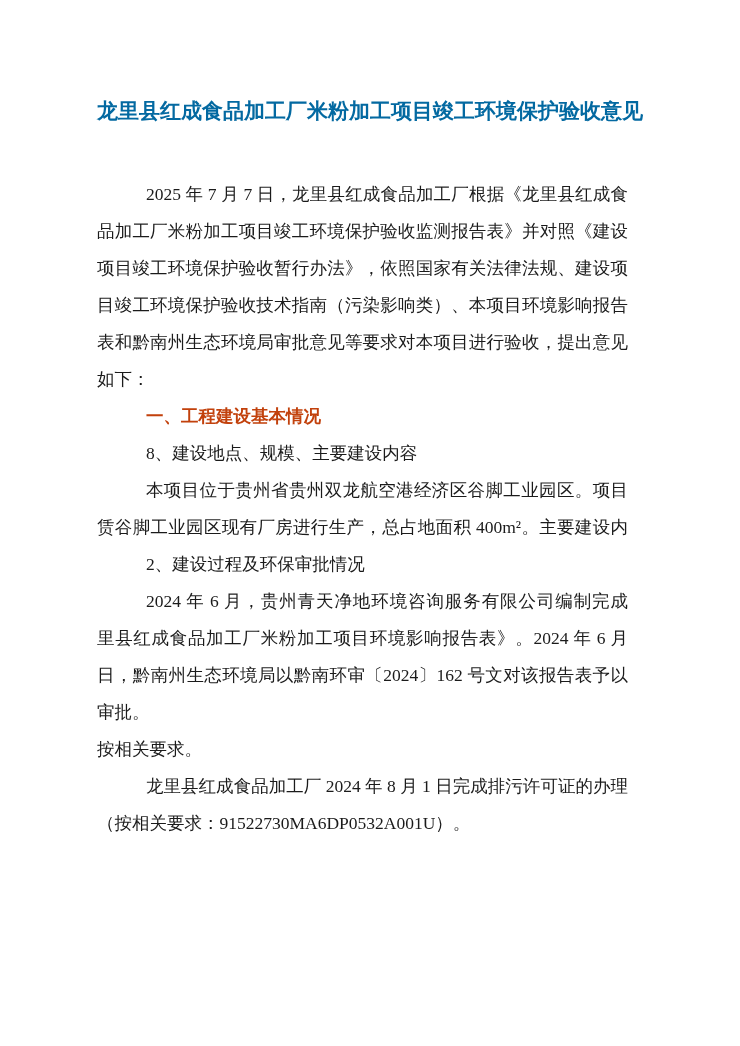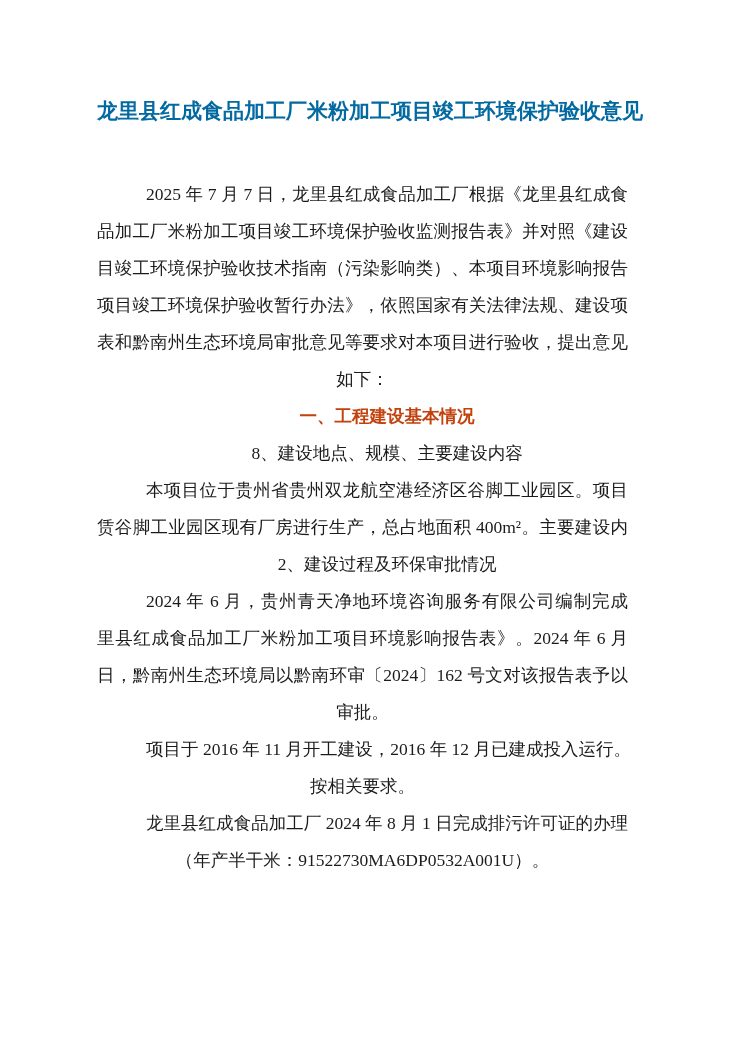--- a/index.html
+++ b/index.html
@@ -34,21 +34,21 @@
     top: 176px;
     left: 97px;
     width: 531px;
   }
   .line {
     height: 37px;
     line-height: 37px;
     font-size: 17.5px;
     overflow: hidden;
     white-space: nowrap;
-    text-align: center;
+    text-align: left;
     color: #1b1b1b;
   }
   .line.fill {
     white-space: normal;
     text-align: justify;
     text-align-last: justify;
     -moz-text-align-last: justify;
   }
   .line.indent {
     padding-left: 49px;
@@ -59,31 +59,30 @@
   }
 </style>
 </head>
 <body>
 
 <div class="page">
   <h1 class="doc-title">龙里县红成食品加工厂米粉加工项目竣工环境保护验收意见</h1>
   <div class="doc-body">
       <div class="line indent fill">2025 年 7 月 7 日，龙里县红成食品加工厂根据《龙里县红成食</div>
       <div class="line fill">品加工厂米粉加工项目竣工环境保护验收监测报告表》并对照《建设</div>
+      <div class="line fill">项目竣工环境保护验收暂行办法》，依照国家有关法律法规、建设项</div>
       <div class="line fill">目竣工环境保护验收技术指南（污染影响类）、本项目环境影响报告</div>
-      <div class="line fill">项目竣工环境保护验收暂行办法》，依照国家有关法律法规、建设项</div>
       <div class="line fill">表和黔南州生态环境局审批意见等要求对本项目进行验收，提出意见</div>
       <div class="line">如下：</div>
       <div class="line indent bold">一、工程建设基本情况</div>
       <div class="line indent">8、建设地点、规模、主要建设内容</div>
       <div class="line indent fill">本项目位于贵州省贵州双龙航空港经济区谷脚工业园区。项目租</div>
       <div class="line fill">赁谷脚工业园区现有厂房进行生产，总占地面积 400m²。主要建设内容</div>
       <div class="line indent">2、建设过程及环保审批情况</div>
       <div class="line indent fill">2024 年 6 月，贵州青天净地环境咨询服务有限公司编制完成《龙</div>
       <div class="line fill">里县红成食品加工厂米粉加工项目环境影响报告表》。2024 年 6 月 13</div>
       <div class="line fill">日，黔南州生态环境局以黔南环审〔2024〕162 号文对该报告表予以</div>
       <div class="line">审批。</div>
-      <div class="line indent">项目于 2016 年 11 月开工建设，2016 年 12 月已建成投入运行。</div>
       <div class="line">按相关要求。</div>
       <div class="line indent fill">龙里县红成食品加工厂 2024 年 8 月 1 日完成排污许可证的办理</div>
-      <div class="line">（年产半干米：91522730MA6DP0532A001U）。</div>
+      <div class="line">（按相关要求：91522730MA6DP0532A001U）。</div>
     </div>
 </div>
 
 </body></html>

